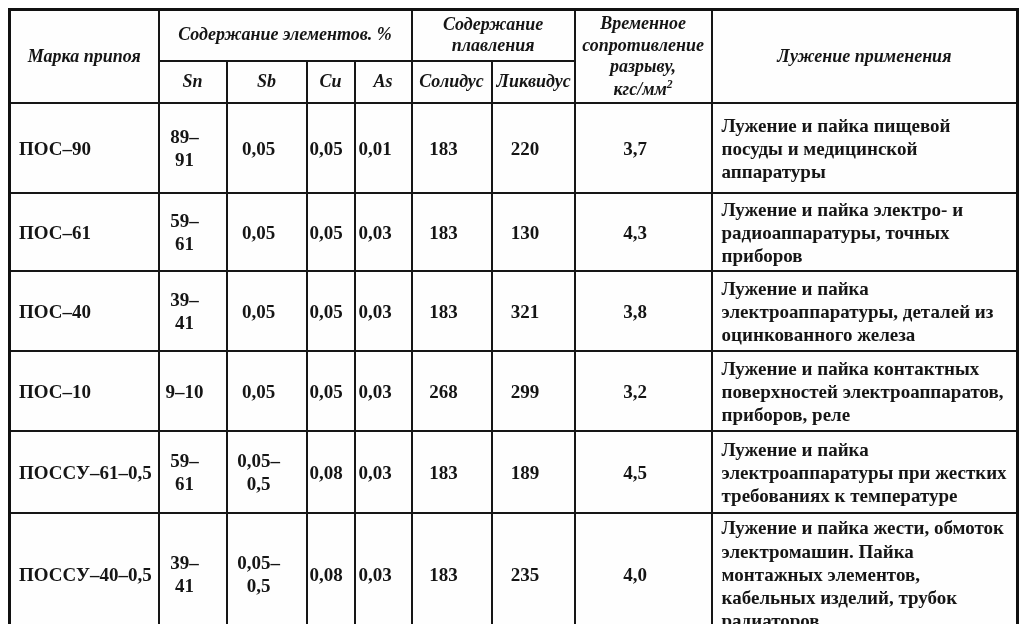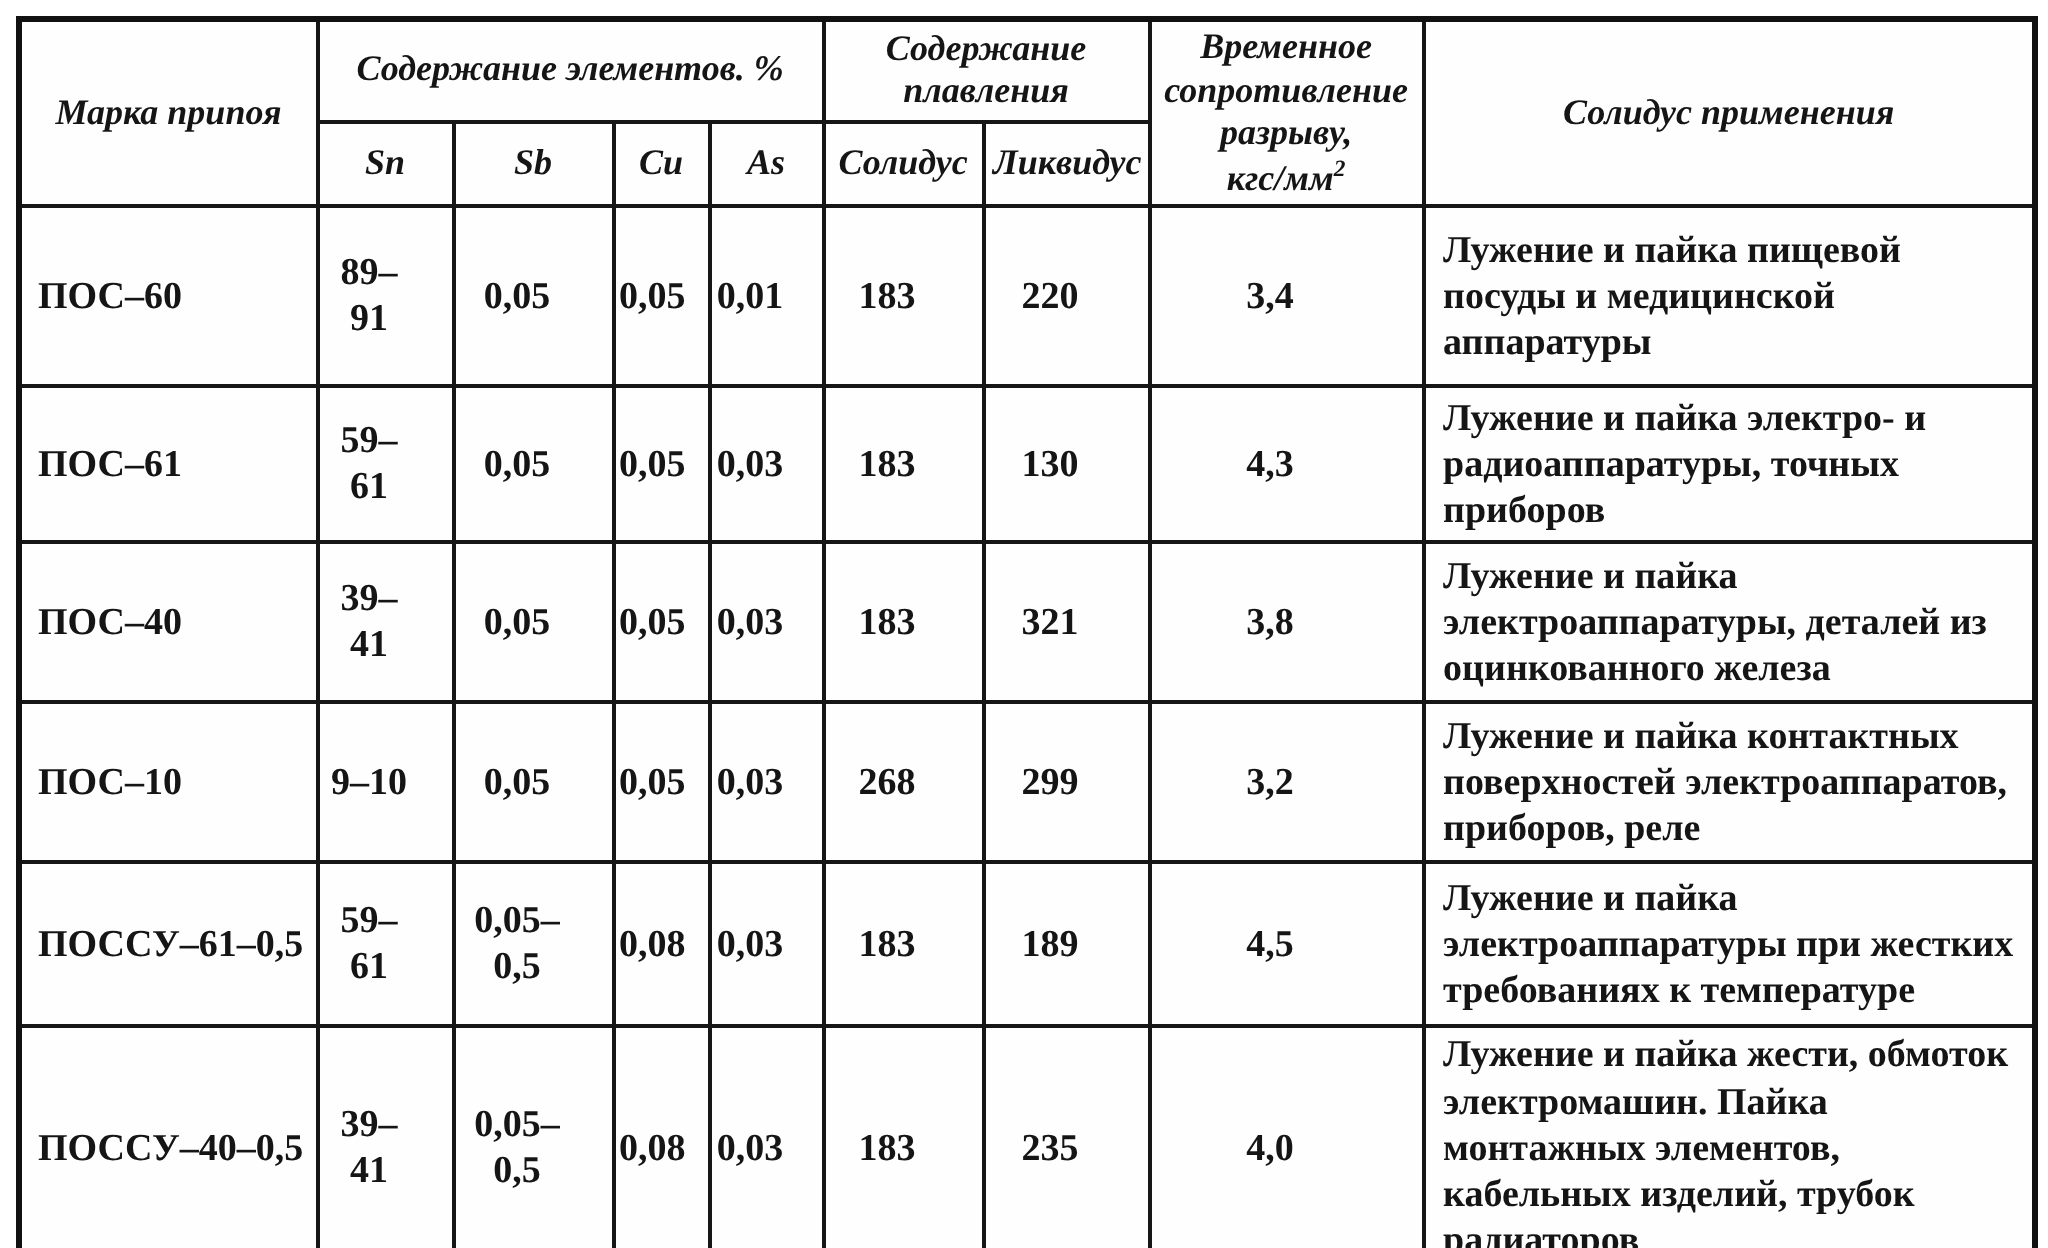--- a/index.html
+++ b/index.html
@@ -86,41 +86,41 @@
     </colgroup>
     <thead>
       <tr style="height:50px">
         <th rowspan="2">Марка припоя</th>
         <th colspan="4">Содержание элементов. %</th>
         <th colspan="2">Содержание плавления</th>
         <th rowspan="2">
           <div>Временное сопротивление разрыву,</div>
           <div class="unit-line"><span>кгс/мм</span><sup>2</sup></div>
         </th>
-        <th rowspan="2">Солидус применения</th>
+        <th rowspan="2">Лужение применения</th>
       </tr>
       <tr style="height:42px">
         <th>Sn</th>
         <th>Sb</th>
         <th>Cu</th>
         <th>As</th>
         <th>Солидус</th>
         <th>Ликвидус</th>
       </tr>
     </thead>
     <tbody>
       <tr style="height:90px">
-        <td class="mark-cell">ПОС–60</td>
+        <td class="mark-cell">ПОС–90</td>
         <td class="num-cell">89–91</td>
         <td class="num-cell">0,05</td>
         <td class="num-cell">0,05</td>
         <td class="num-cell">0,01</td>
         <td class="num-cell">183</td>
         <td class="num-cell">220</td>
-        <td class="num-cell">3,4</td>
+        <td class="num-cell">3,7</td>
         <td class="app-cell">Лужение и пайка пищевой посуды и медицинской аппаратуры</td>
       </tr>
       <tr style="height:78px">
         <td class="mark-cell">ПОС–61</td>
         <td class="num-cell">59–61</td>
         <td class="num-cell">0,05</td>
         <td class="num-cell">0,05</td>
         <td class="num-cell">0,03</td>
         <td class="num-cell">183</td>
         <td class="num-cell">130</td>

